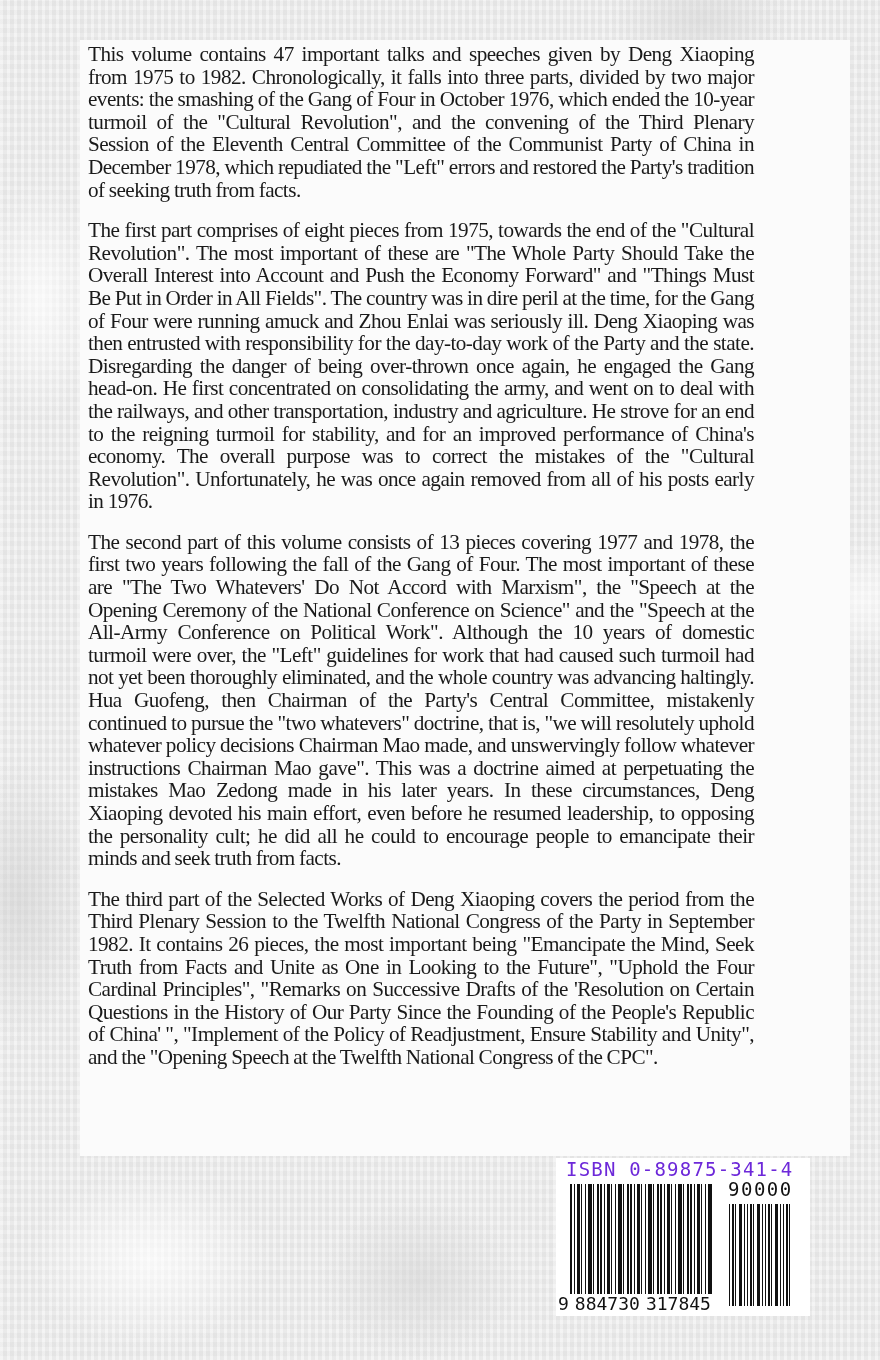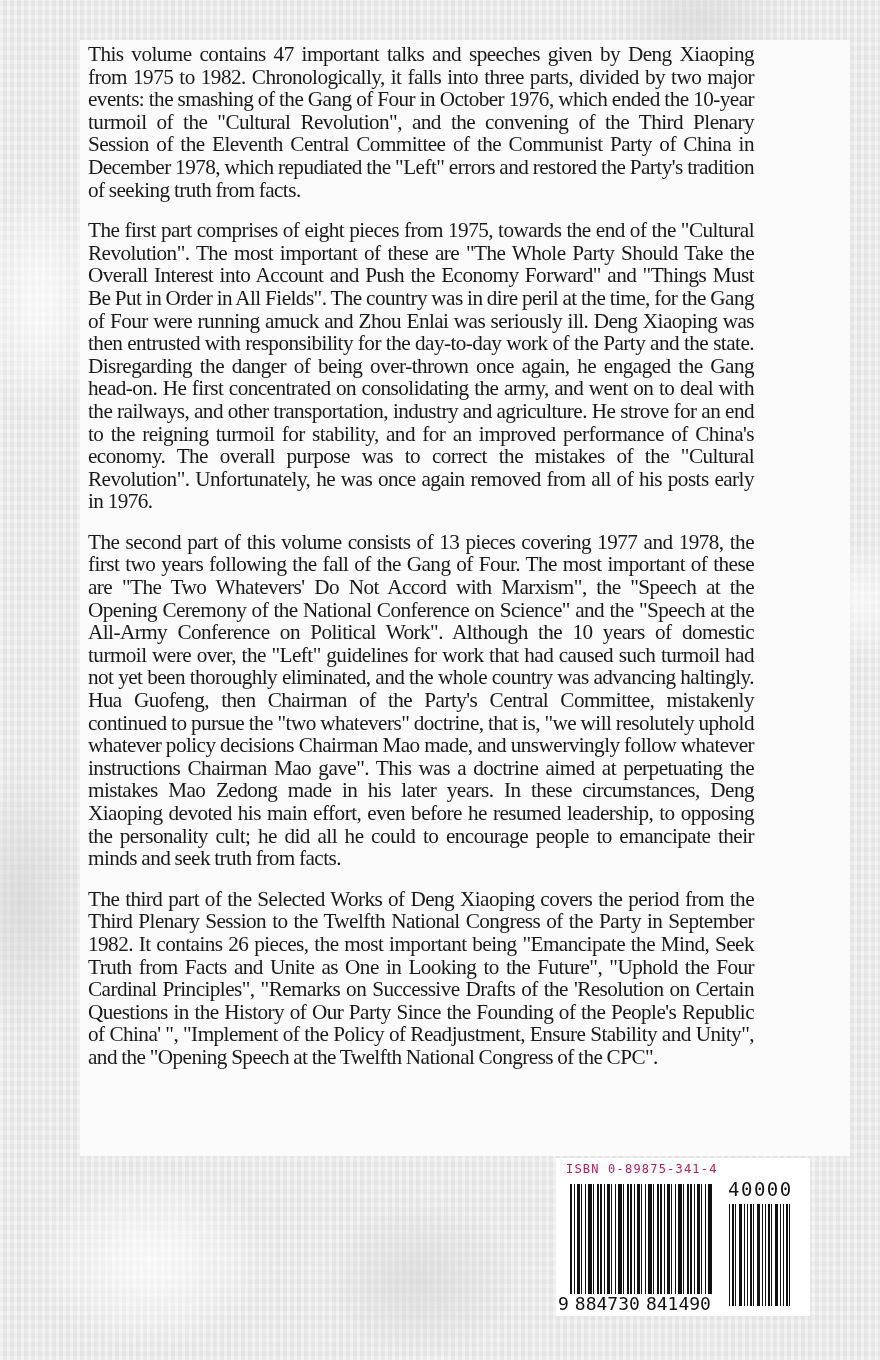--- a/index.html
+++ b/index.html
@@ -26,21 +26,21 @@
     font-size: 21.2px; line-height: 22.6px; color: #1a1a1a;
     letter-spacing: -0.55px; word-spacing: -0.5px;
   }
   .para { margin: 0 16px 18px 0; text-align: justify; text-align-last: left; }
   .barcode-box {
     position: absolute; left: 556px; top: 1158px; width: 254px; height: 158px;
     background: #ffffff;
   }
   .isbn-label {
     position: absolute; left: 10px; top: 0px;
-    font-family: "DejaVu Sans Mono", monospace; font-size: 12px; color: #be185d;
+    font-family: "DejaVu Sans Mono", monospace; font-size: 19px; color: #6d28d9;
     letter-spacing: 1.2px; line-height: 22px;
   }
   .price-code {
     position: absolute; left: 172px; top: 20px;
     font-family: "DejaVu Sans Mono", monospace; font-size: 19px; color: #111;
     letter-spacing: 1.5px; line-height: 22px;
   }
   .bars-main {
     position: absolute; left: 14px; top: 26px; height: 122px; width: 142px;
     background: repeating-linear-gradient(90deg,
@@ -70,19 +70,19 @@
 
 <div class="text-block">
   <p class="para">This volume contains 47 important talks and speeches given by Deng Xiaoping from 1975 to 1982.  Chronologically, it falls into three parts, divided by two major events: the smashing of the Gang of Four in October 1976, which ended the 10-year turmoil of the "Cultural Revolution", and the convening of the Third Plenary Session of the Eleventh Central Committee of the Communist Party of China in December 1978, which repudiated the "Left" errors and restored the Party's tradition of seeking truth from facts.</p>
   <p class="para">The first part comprises of eight pieces from 1975, towards the end of the "Cultural Revolution".  The most important of these are "The Whole Party Should Take the Overall Interest into Account and Push the Economy Forward" and "Things Must Be Put in Order in All Fields".  The country was in dire peril at the time, for the Gang of Four were running amuck and Zhou Enlai was seriously ill.  Deng Xiaoping was then entrusted with responsibility for the day-to-day work of the Party and the state.  Disregarding the danger of being over-thrown once again, he engaged the Gang head-on.  He first concentrated on consolidating the army, and went on to deal with the railways, and other transportation, industry and agriculture.  He strove for an end to the reigning turmoil for stability, and for an improved performance of China's economy. The overall purpose was to correct the mistakes of the "Cultural Revolution". Unfortunately, he was once again removed from all of his posts early in 1976.</p>
   <p class="para">The second part of this volume consists of 13 pieces covering 1977 and 1978, the first two years following the fall of the Gang of Four.  The most important of these are "The Two Whatevers' Do Not Accord with Marxism", the "Speech at the Opening Ceremony of the National Conference on Science" and the "Speech at the All-Army Conference on Political Work".  Although the 10 years of domestic turmoil were over, the "Left" guidelines for work that had caused such turmoil had not yet been thoroughly eliminated, and the whole country was advancing haltingly.  Hua Guofeng, then Chairman of the Party's Central Committee, mistakenly continued to pursue the "two whatevers" doctrine, that is, "we will resolutely uphold whatever policy decisions Chairman Mao made, and unswervingly follow whatever instructions Chairman Mao gave".  This was a doctrine aimed at perpetuating the mistakes Mao Zedong made in his later years.  In these circumstances, Deng Xiaoping devoted his main effort, even before he resumed leadership, to opposing the personality cult; he did all he could to encourage people to emancipate their minds and seek truth from facts.</p>
   <p class="para">The third part of the Selected Works of Deng Xiaoping covers the period from the Third Plenary Session to the Twelfth National Congress of the Party in September 1982.  It contains 26 pieces, the most important being "Emancipate the Mind, Seek Truth from Facts and Unite as One in Looking to the Future", "Uphold the Four Cardinal Principles", "Remarks on Successive Drafts of the 'Resolution on Certain Questions in the History of Our Party Since the Founding of the People's Republic of China' ", "Implement of the Policy of Readjustment, Ensure Stability and Unity", and the "Opening Speech at the Twelfth National Congress of the CPC".</p>
 </div>
 
 <div class="barcode-box">
   <div class="isbn-label">ISBN 0-89875-341-4</div>
-  <div class="price-code">40000</div>
+  <div class="price-code">90000</div>
   <div class="bars-main"></div>
   <div class="bars-addon"></div>
   <div class="ean-digits">
-    <span>9</span><span>884730</span><span>841490</span>
+    <span>9</span><span>884730</span><span>317845</span>
   </div>
 </div>
 
 </body></html>

